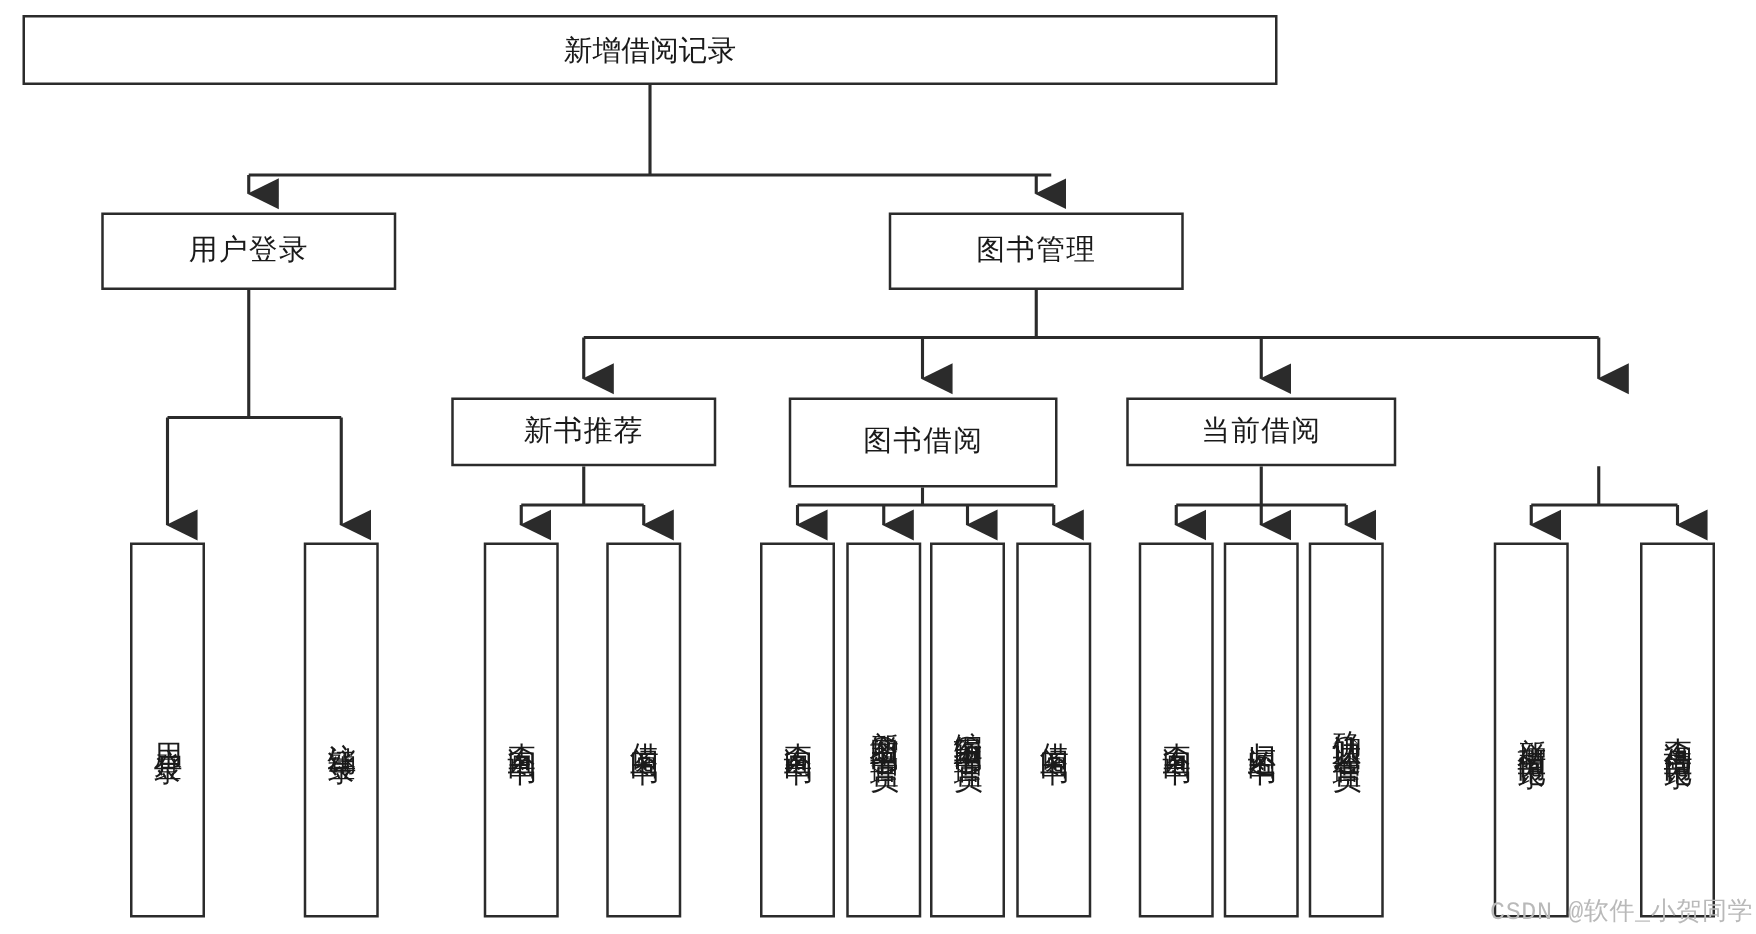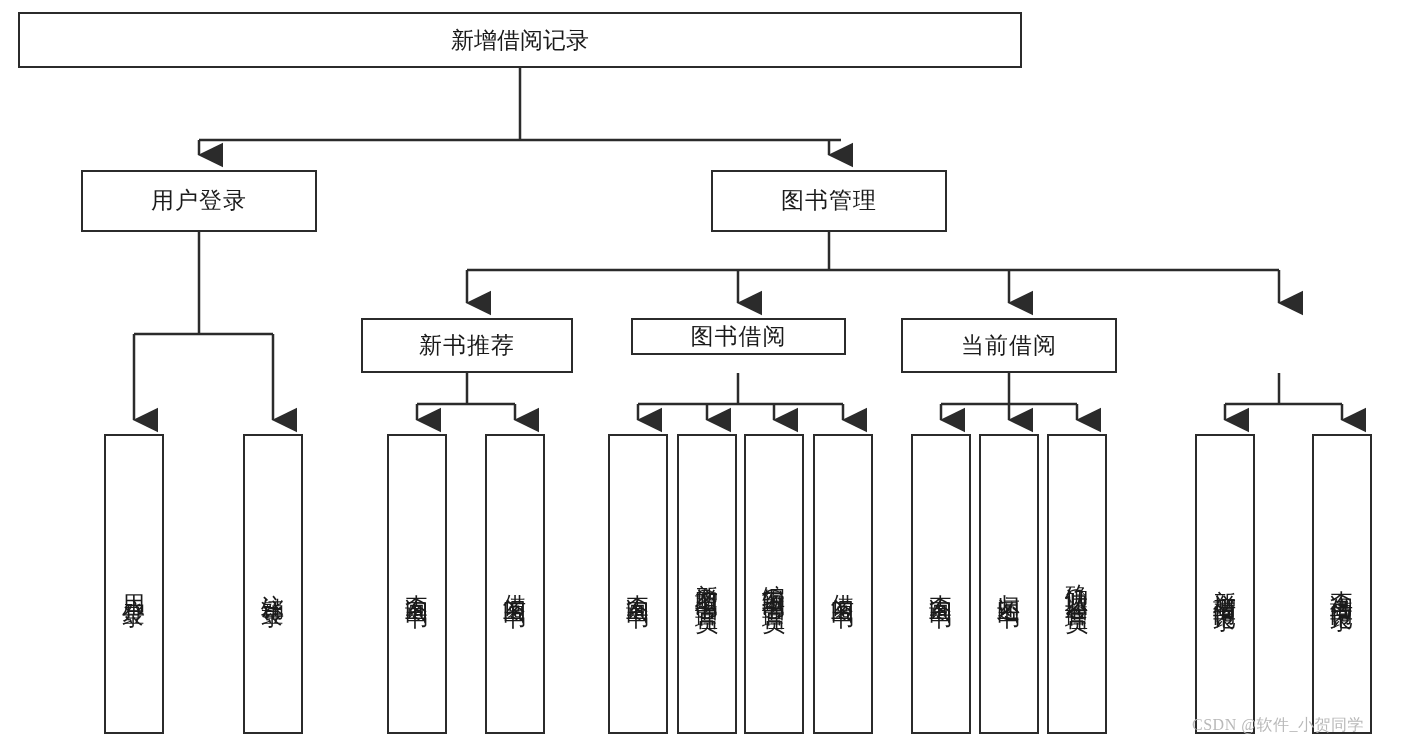--- a/index.html
+++ b/index.html
@@ -54,25 +54,25 @@
     writing-mode: vertical-rl;
     text-orientation: upright;
     letter-spacing: 4px;
     line-height: 1.05;
     white-space: nowrap;
     display: block;
     text-align: center;
   }
   .watermark {
     position: absolute;
-    font-size: 16px;
+    font-size: 20px;
     color: #b9b9b9;
     white-space: nowrap;
     letter-spacing: 0.5px;
-    font-family: Liberation Serif, serif;
+    font-family: Liberation Mono, monospace;
   }
 </style>
 </head>
 <body>
 
 <div id="canvas">
 
   <svg class="wires" viewBox="0 0 1405 747" xmlns="http://www.w3.org/2000/svg">
     <defs>
       <marker id="arrow" viewBox="0 0 12 12" refX="6" refY="10.5" markerWidth="11" markerHeight="11" orient="auto">
@@ -130,21 +130,21 @@
   <div class="node horiz" style="left:81px; top:170px; width:236px; height:62px;">
     <span>用户登录</span>
   </div>
   <div class="node horiz" style="left:361px; top:318px; width:212px; height:55px;">
     <span>新书推荐</span>
   </div>
 
   <div class="node horiz" style="left:711px; top:170px; width:236px; height:62px;">
     <span>图书管理</span>
   </div>
-  <div class="node horiz" style="left:631px; top:318px; width:215px; height:37px;">
+  <div class="node horiz" style="left:631px; top:318px; width:215px; height:72px;">
     <span>图书借阅</span>
   </div>
   <div class="node horiz" style="left:901px; top:318px; width:216px; height:55px;text-align:center;">
     <span>当前借阅</span>
   </div>
 
   <div class="node leaf" style="left:104px; top:434px; width:60px; height:300px;">
     <span class="vtext">用户登录</span>
   </div>
   <div class="node leaf" style="left:243px; top:434px; width:60px; height:300px;">

